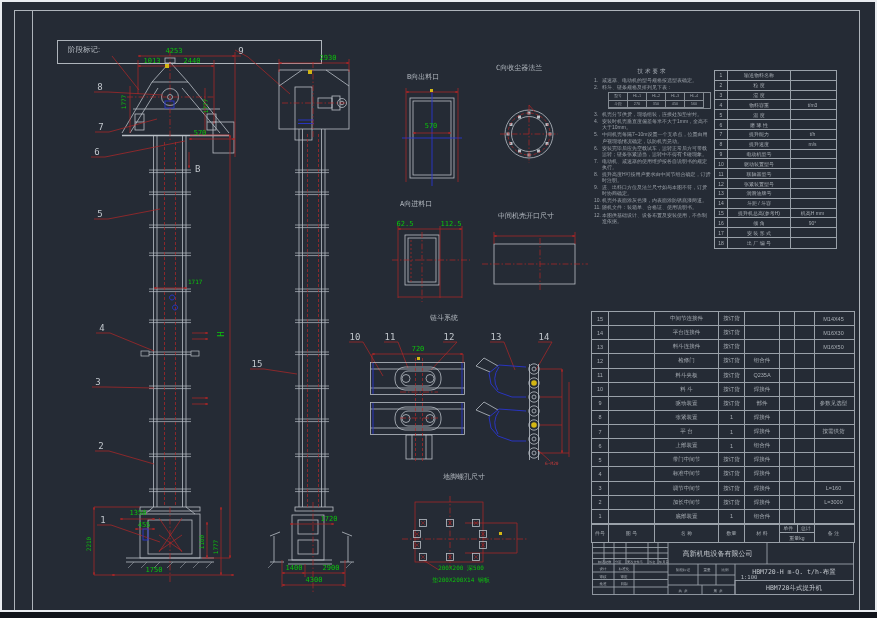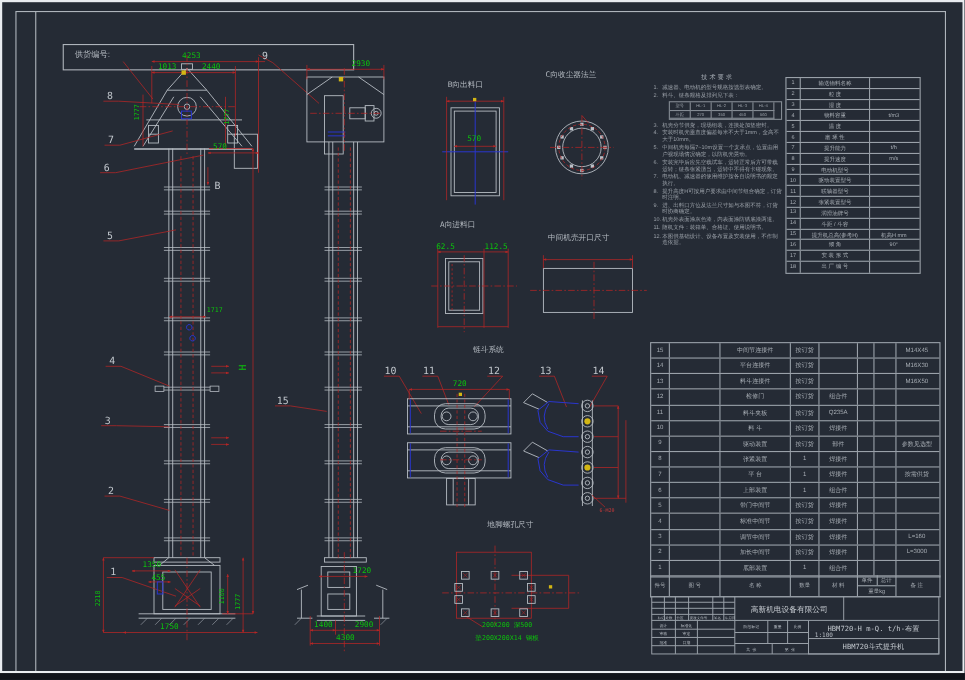--- a/index.html
+++ b/index.html
@@ -553,21 +553,21 @@
     <text x="723" y="569" class="tbt" font-size="3.5" text-anchor="middle">比例</text>
     <text x="747" y="577" class="tbt" font-size="5.5" text-anchor="middle">1:100</text>
     <text x="681" y="590" class="tbt" font-size="3.5" text-anchor="middle">共 张</text>
     <text x="716" y="590" class="tbt" font-size="3.5" text-anchor="middle">第 张</text>
     <text x="715.5" y="554" fill="#c3c8ce" font-size="7" text-anchor="middle">高新机电设备有限公司</text>
     <text x="792" y="572" fill="#c3c8ce" font-size="6.5" text-anchor="middle">HBM720-H m-Q. t/h-布置</text>
     <text x="792" y="588" fill="#c3c8ce" font-size="6.5" text-anchor="middle">HBM720斗式提升机</text>
   </g>
 </svg>
 
-<div class="ov supply">供货编号:</div>
+<div class="ov supply">阶段标记:</div>
 
 <div class="ov notes">
   <div class="ttl">技术要求</div>
   <div>
 
       <div class="note-item">
         <span class="nn">1.</span>
         <span>减速器、电动机的型号规格按选型表确定。</span>
       </div>
 

